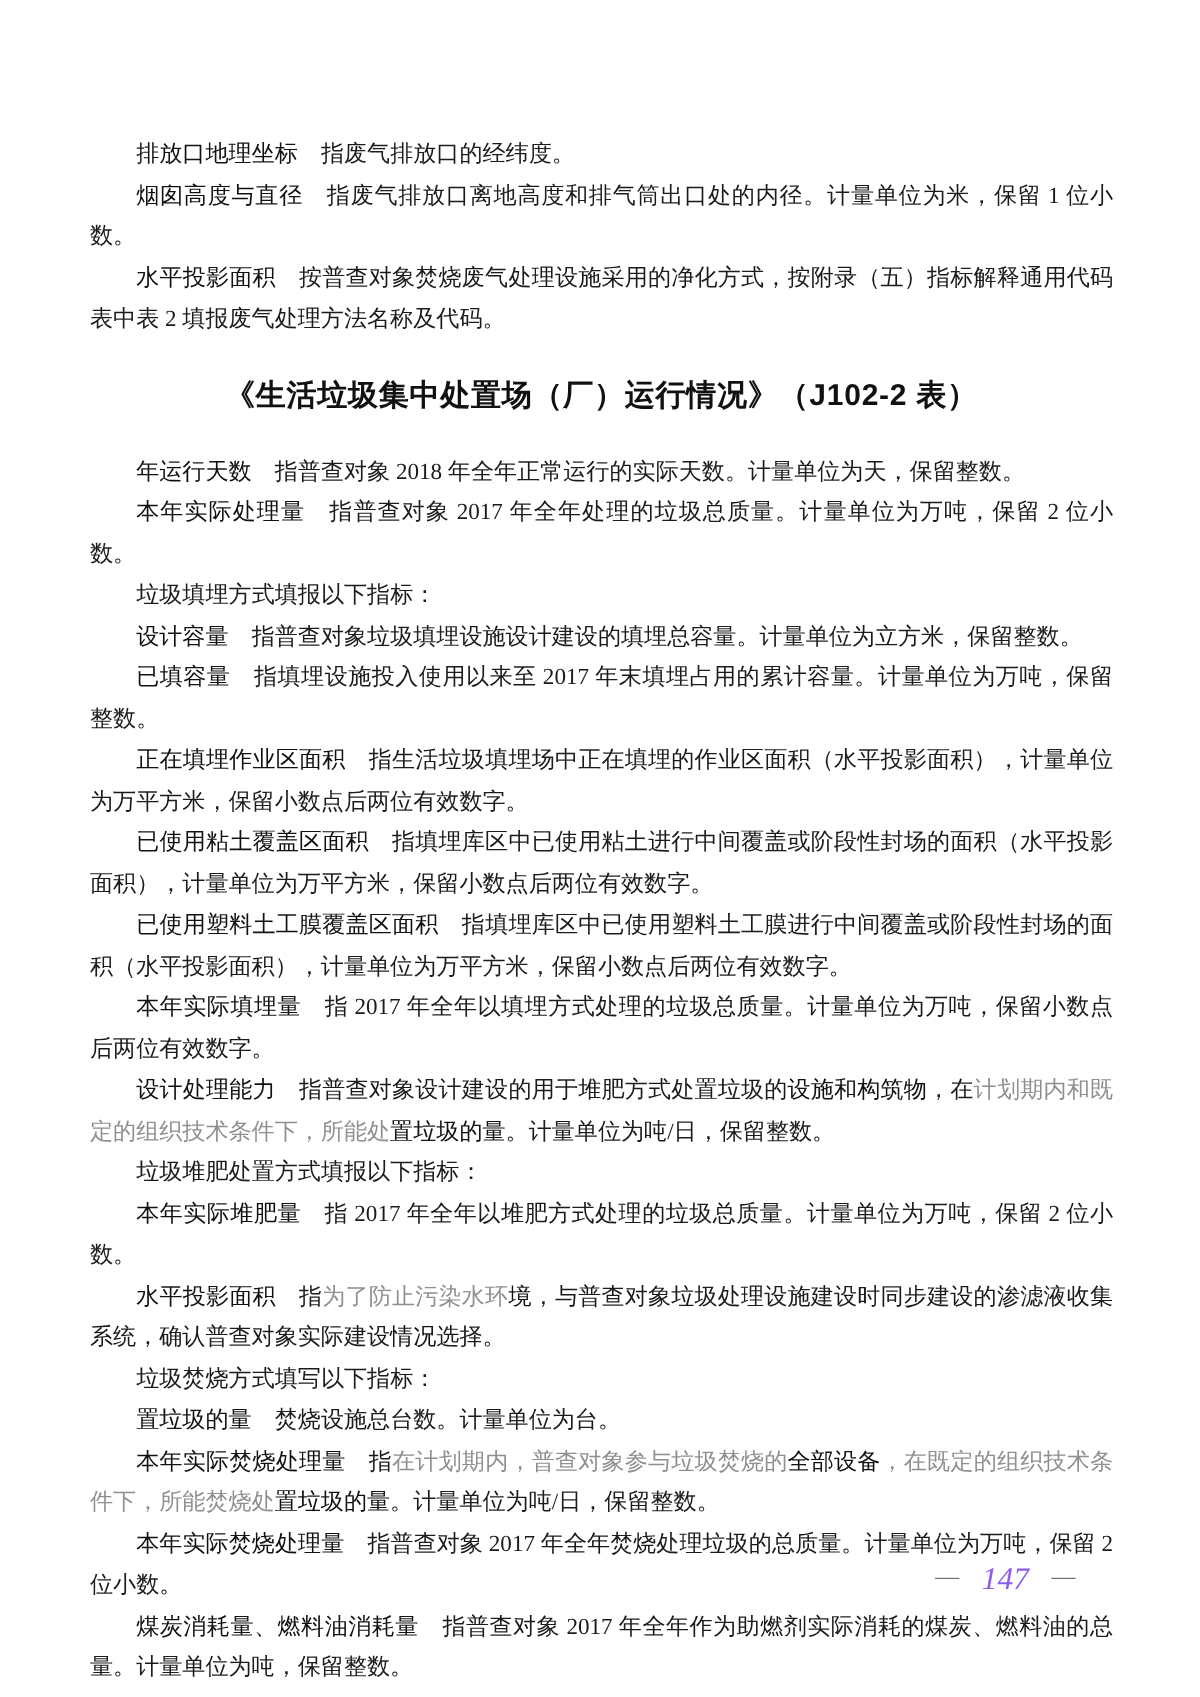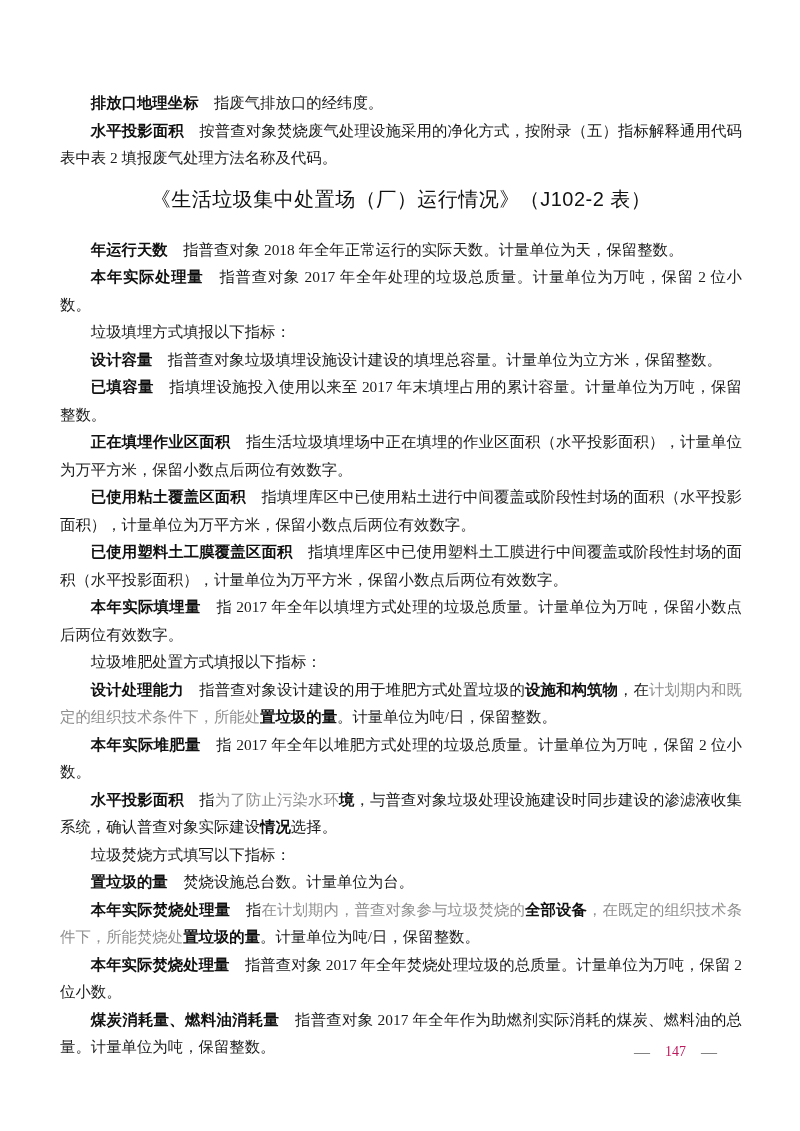--- a/index.html
+++ b/index.html
@@ -19,77 +19,79 @@
     width: 682px;
   }
   .para {
     margin: 0;
     font-size: 15.4px;
     line-height: 27.5px;
     text-align: justify;
     text-indent: 2em;
   }
   .doc-title {
-    margin: 12px 0 22px 0;
+    margin: 22px 0 22px 0;
     font-size: 20px;
     line-height: 30px;
-    font-weight: 400;
+    font-weight: 700;
     text-align: center;
     text-indent: 0;
     color: #111111;
     font-family: "Liberation Sans", "DejaVu Sans", sans-serif;
     letter-spacing: 0.5px;
   }
   
   .run-n { font-weight: 400; margin-top: 43px; }
   .run-b {
-    font-weight: 700;
+    font-weight: 400;
     color: #111111;
   }
   .run-g { color: #8f8f8f; }
   .page-footer {
     position: absolute;
     top: 1042px;
     right: 83px;
     display: flex;
     align-items: center;
     gap: 15px;
     font-size: 16px;
     line-height: 20px;
   }
   .footer-dash {
     color: #6f6f6f;
     font-weight: 400;
   }
   .page-num {
-    color: #be185d;
-    font-size: 14px;
+    color: #8b5cf6;
+    font-size: 21px;
+    font-style: italic;
   }
 </style>
 </head>
 <body>
 
 <div class="page">
   <main class="content">
     <p class="para"><span class="run-b">排放口地理坐标</span><span class="run-n">　指废气排放口的经纬度。</span></p>
+    <p class="para"><span class="run-b">烟囱高度与直径</span><span class="run-n">　指废气排放口离地高度和排气筒出口处的内径。计量单位为米，保留 1 位小数。</span></p>
     <p class="para"><span class="run-b">水平投影面积</span><span class="run-n">　按普查对象焚烧废气处理设施采用的净化方式，按附录（五）指标解释通用代码表中表 2 填报废气处理方法名称及代码。</span></p>
 
     <h1 class="doc-title">《生活垃圾集中处置场（厂）运行情况》（J102-2 表）</h1>
 
     <p class="para"><span class="run-b">年运行天数</span><span class="run-n">　指普查对象 2018 年全年正常运行的实际天数。计量单位为天，保留整数。</span></p>
     <p class="para"><span class="run-b">本年实际处理量</span><span class="run-n">　指普查对象 2017 年全年处理的垃圾总质量。计量单位为万吨，保留 2 位小数。</span></p>
     <p class="para"><span class="run-n">垃圾填埋方式填报以下指标：</span></p>
     <p class="para"><span class="run-b">设计容量</span><span class="run-n">　指普查对象垃圾填埋设施设计建设的填埋总容量。计量单位为立方米，保留整数。</span></p>
     <p class="para"><span class="run-b">已填容量</span><span class="run-n">　指填埋设施投入使用以来至 2017 年末填埋占用的累计容量。计量单位为万吨，保留整数。</span></p>
     <p class="para"><span class="run-b">正在填埋作业区面积</span><span class="run-n">　指生活垃圾填埋场中正在填埋的作业区面积（水平投影面积），计量单位为万平方米，保留小数点后两位有效数字。</span></p>
     <p class="para"><span class="run-b">已使用粘土覆盖区面积</span><span class="run-n">　指填埋库区中已使用粘土进行中间覆盖或阶段性封场的面积（水平投影面积），计量单位为万平方米，保留小数点后两位有效数字。</span></p>
     <p class="para"><span class="run-b">已使用塑料土工膜覆盖区面积</span><span class="run-n">　指填埋库区中已使用塑料土工膜进行中间覆盖或阶段性封场的面积（水平投影面积），计量单位为万平方米，保留小数点后两位有效数字。</span></p>
     <p class="para"><span class="run-b">本年实际填埋量</span><span class="run-n">　指 2017 年全年以填埋方式处理的垃圾总质量。计量单位为万吨，保留小数点后两位有效数字。</span></p>
+    <p class="para"><span class="run-b">设计处理能力</span><span class="run-n">　指普查对象设计建设的用于堆肥方式处置垃圾的</span><span class="run-b">设施和构筑物</span><span class="run-n">，在</span><span class="run-g">计划期内和既定的组织技术条件下，所能处</span><span class="run-b">置垃圾的量</span><span class="run-n">。计量单位为吨/日，保留整数。</span></p>
     <p class="para"><span class="run-n">垃圾堆肥处置方式填报以下指标：</span></p>
-    <p class="para"><span class="run-b">设计处理能力</span><span class="run-n">　指普查对象设计建设的用于堆肥方式处置垃圾的</span><span class="run-b">设施和构筑物</span><span class="run-n">，在</span><span class="run-g">计划期内和既定的组织技术条件下，所能处</span><span class="run-b">置垃圾的量</span><span class="run-n">。计量单位为吨/日，保留整数。</span></p>
     <p class="para"><span class="run-b">本年实际堆肥量</span><span class="run-n">　指 2017 年全年以堆肥方式处理的垃圾总质量。计量单位为万吨，保留 2 位小数。</span></p>
     <p class="para"><span class="run-b">水平投影面积</span><span class="run-n">　指</span><span class="run-g">为了防止污染水环</span><span class="run-b">境</span><span class="run-n">，与普查对象垃圾处理设施建设时同步建设的渗滤液收集系统，确认普查对象实际建设</span><span class="run-b">情况</span><span class="run-n">选择。</span></p>
     <p class="para"><span class="run-n">垃圾焚烧方式填写以下指标：</span></p>
     <p class="para"><span class="run-b">置垃圾的量</span><span class="run-n">　焚烧设施总台数。计量单位为台。</span></p>
     <p class="para"><span class="run-b">本年实际焚烧处理量</span><span class="run-n">　指</span><span class="run-g">在计划期内，普查对象参与垃圾焚烧的</span><span class="run-b">全部设备</span><span class="run-g">，在既定的组织技术条件下，所能焚烧处</span><span class="run-b">置垃圾的量</span><span class="run-n">。计量单位为吨/日，保留整数。</span></p>
     <p class="para"><span class="run-b">本年实际焚烧处理量</span><span class="run-n">　指普查对象 2017 年全年焚烧处理垃圾的总质量。计量单位为万吨，保留 2 位小数。</span></p>
     <p class="para"><span class="run-b">煤炭消耗量、燃料油消耗量</span><span class="run-n">　指普查对象 2017 年全年作为助燃剂实际消耗的煤炭、燃料油的总量。计量单位为吨，保留整数。</span></p>
   </main>
 
   <footer class="page-footer">

